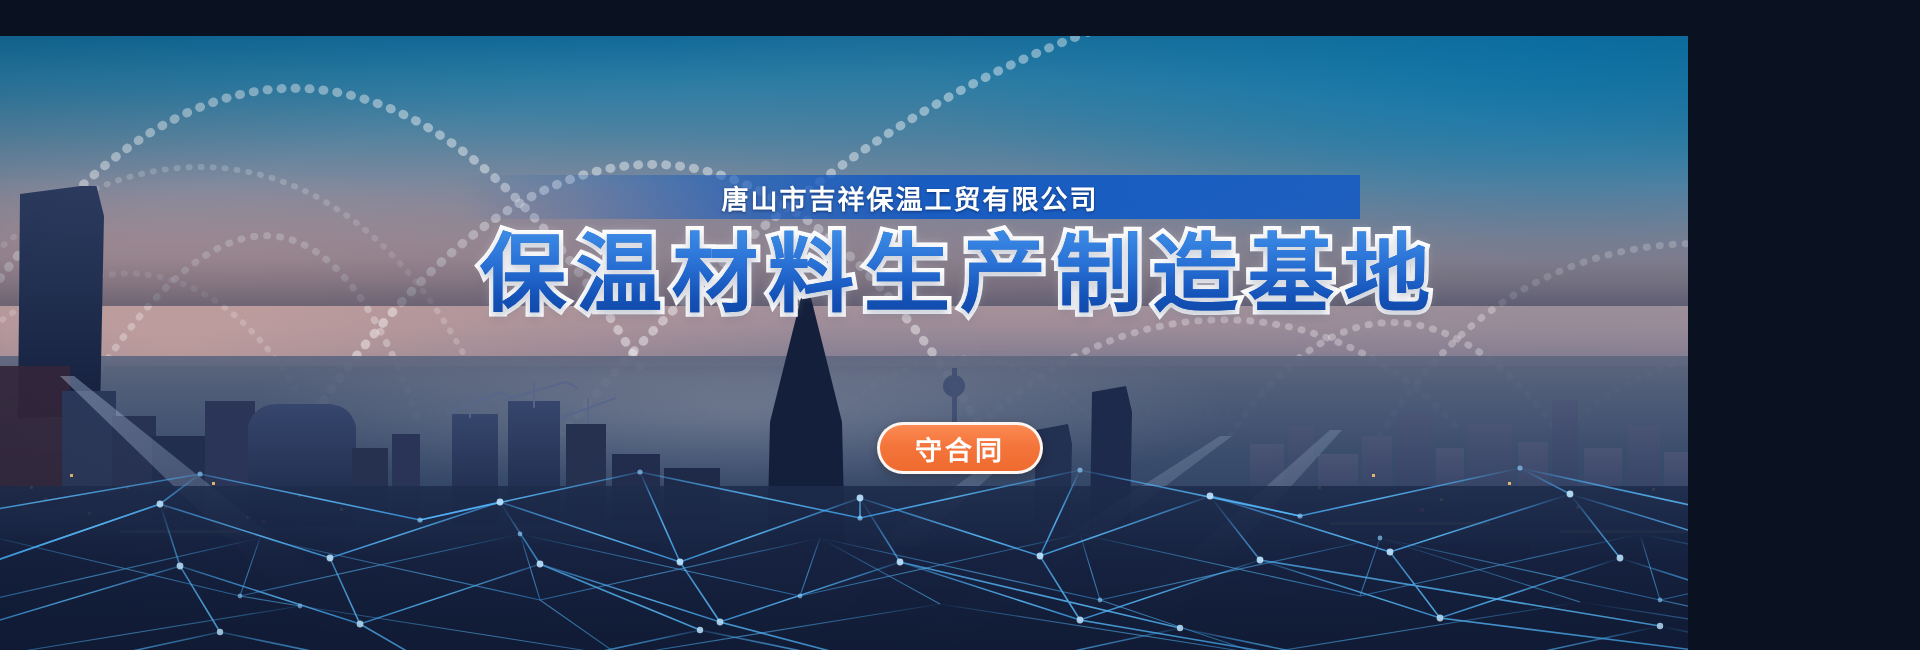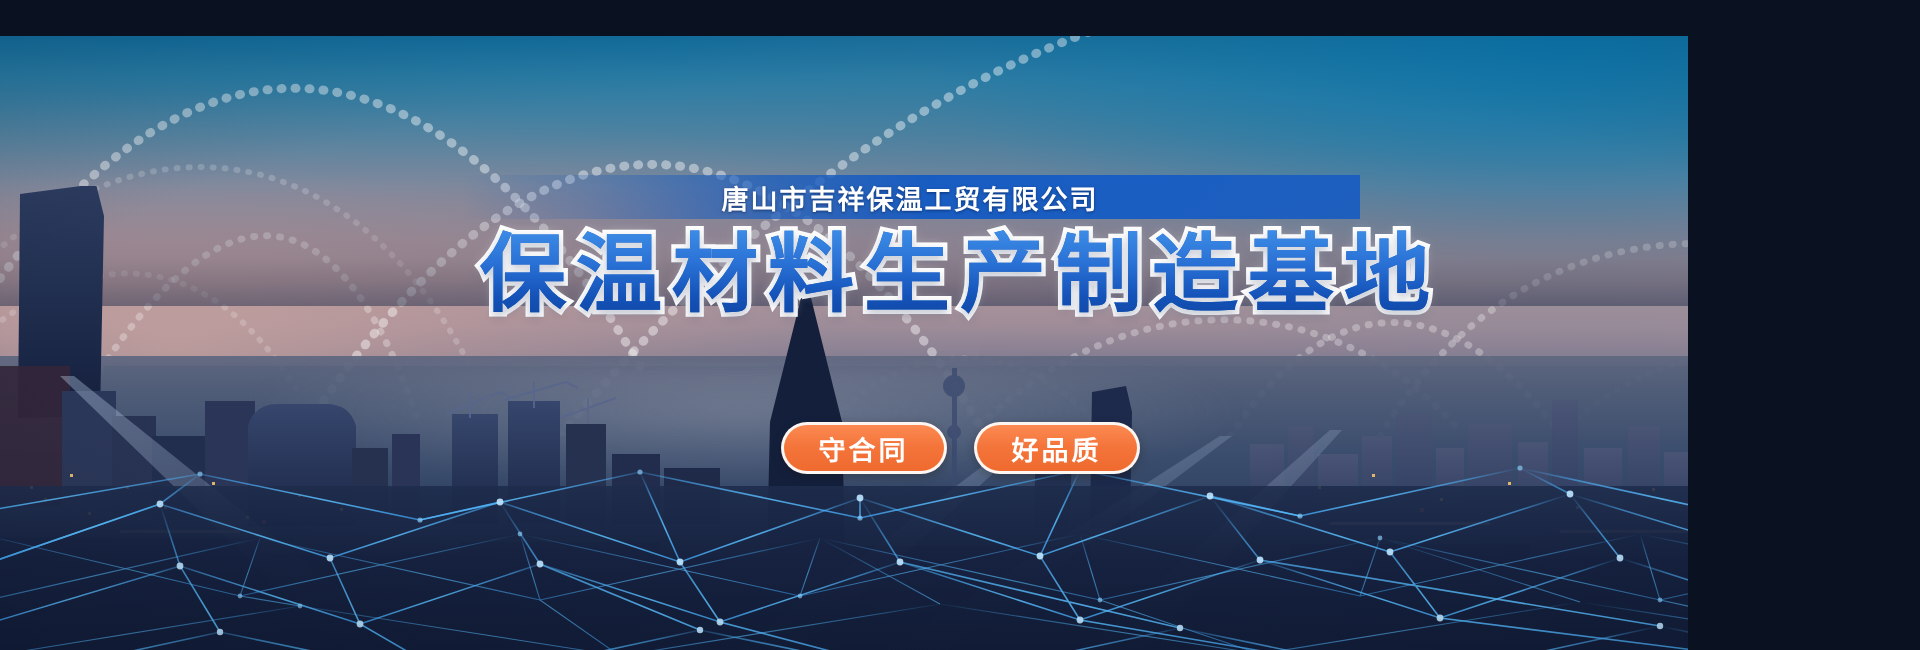--- a/index.html
+++ b/index.html
@@ -432,17 +432,16 @@
   <div class="content">
 
     <div class="name-ribbon"></div>
     <div class="company-name">唐山市吉祥保温工贸有限公司</div>
 
     <div class="headline">保温材料生产制造基地</div>
     <div class="headline-fill">保温材料生产制造基地</div>
 
     <div class="pills">
       <div class="pill">守合同</div>
-      <div class="pill">好品质</div>
     </div>
 
   </div>
 </div>
 
 </body></html>

